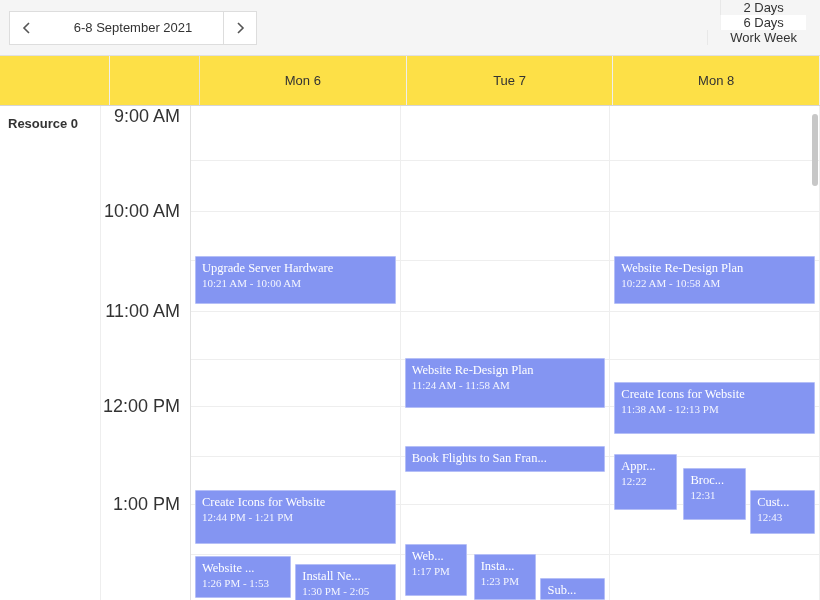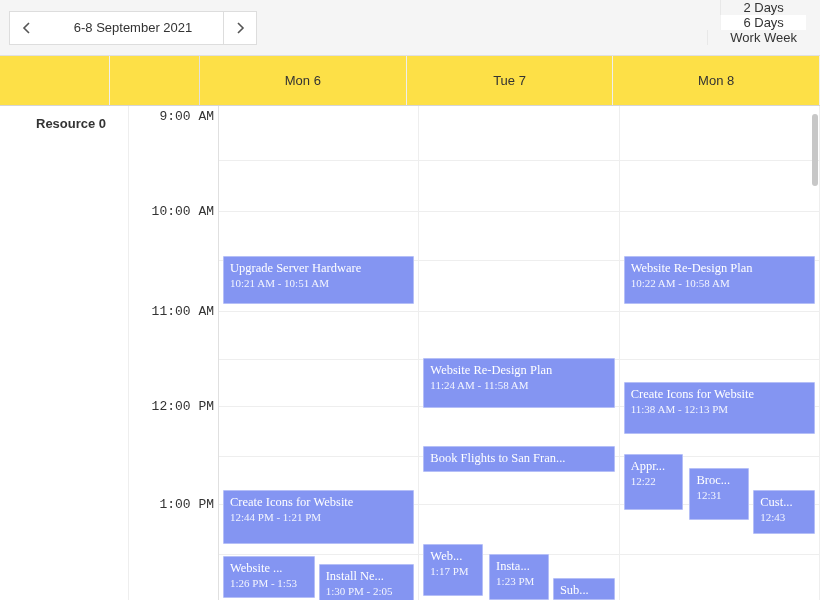--- a/index.html
+++ b/index.html
@@ -13,23 +13,23 @@
   .view-tabs { display: flex; height: 56px; align-items: center; flex-direction: column; }
   .view-tab { padding: 0 22px; display: flex; align-items: center; cursor: pointer; font-size: 13px; color: #333; border-left: 1px solid rgba(0,0,0,0.05); }
   .view-tab.active { background: #fff; }
   .grid-area { position: relative; height: 544px; }
   .day-header-row { position: absolute; top: 0; left: 0; right: 0; height: 50px; display: flex; border-bottom: 1px solid #d5d5d5; background: #fde047; z-index: 5; }
   .corner-res { width: 110px; border-right: 1px solid #eee; }
   .corner-time { width: 90px; border-right: 1px solid #e0e0e0; }
   .day-header { flex: 1; display: flex; align-items: center; justify-content: center; border-right: 1px solid #eee; font-size: 13px; color: #333; }
   .scroll-body { position: absolute; top: 50px; left: 0; right: 0; bottom: 0; overflow: hidden; }
   .inner { position: relative; height: 100%; display: flex; }
-  .res-col { width: 101px; border-right: 1px solid #eee; padding: 10px 8px; font-weight: 600; font-size: 13px; margin-left: 28px; }
+  .res-col { width: 101px; border-right: 1px solid #eee; padding: 10px 8px; font-weight: 600; font-size: 13px; }
   .time-col { width: 90px; position: relative; border-right: 1px solid #e0e0e0; }
-  .time-label { position: absolute; right: 4px; transform: translateY(-50%); font-size: 13px; color: #333; font-family: Liberation Mono, monospace; }
+  .time-label { position: absolute; right: 10px; transform: translateY(-50%); font-size: 18px; color: #333; }
   .days { flex: 1; position: relative; display: flex; }
   .day-col { flex: 1; position: relative; border-right: 1px solid #eee; }
   .grid-line { position: absolute; left: 0; right: 0; border-top: 1px solid #eee; }
   .event { position: absolute; background: #8495f2; color: #fff; padding: 4px 6px; border: 1px solid rgba(255,255,255,0.4); border-radius: 1px; overflow: hidden; cursor: pointer; font-family: Liberation Serif, serif; }
   .event-title { font-size: 12.5px; font-weight: 500; white-space: nowrap; overflow: hidden; text-overflow: ellipsis; }
   .event-time { font-size: 11px; opacity: 0.9; white-space: nowrap; overflow: hidden; text-overflow: ellipsis; margin-top: 1px; }
   .scrollbar-stub { position: absolute; right: 2px; top: 58px; width: 6px; height: 72px; background: #c7c7c7; border-radius: 3px; z-index: 6; }
 </style>
 </head>
 <body>
@@ -86,21 +86,21 @@
         <div class="grid-line" style="top:205px"></div>
         <div class="grid-line" style="top:253px"></div>
         <div class="grid-line" style="top:300px"></div>
         <div class="grid-line" style="top:350px"></div>
         <div class="grid-line" style="top:398px"></div>
         <div class="grid-line" style="top:448px"></div>
 
         <div class="day-col">
           <div class="event" style="left:4px;right:4px;top:150px;height:48px">
             <div class="event-title">Upgrade Server Hardware</div>
-            <div class="event-time">10:21 AM - 10:51 AM</div>
+            <div class="event-time">10:21 AM - 10:00 AM</div>
           </div>
           <div class="event" style="left:4px;right:4px;top:384px;height:54px">
             <div class="event-title">Create Icons for Website</div>
             <div class="event-time">12:44 PM - 1:21 PM</div>
           </div>
           <div class="event" style="left:4px;width:46%;top:450px;height:42px">
             <div class="event-title">Website ...</div>
             <div class="event-time">1:26 PM - 1:53</div>
           </div>
           <div class="event" style="left:50%;right:4px;top:458px;height:38px">

